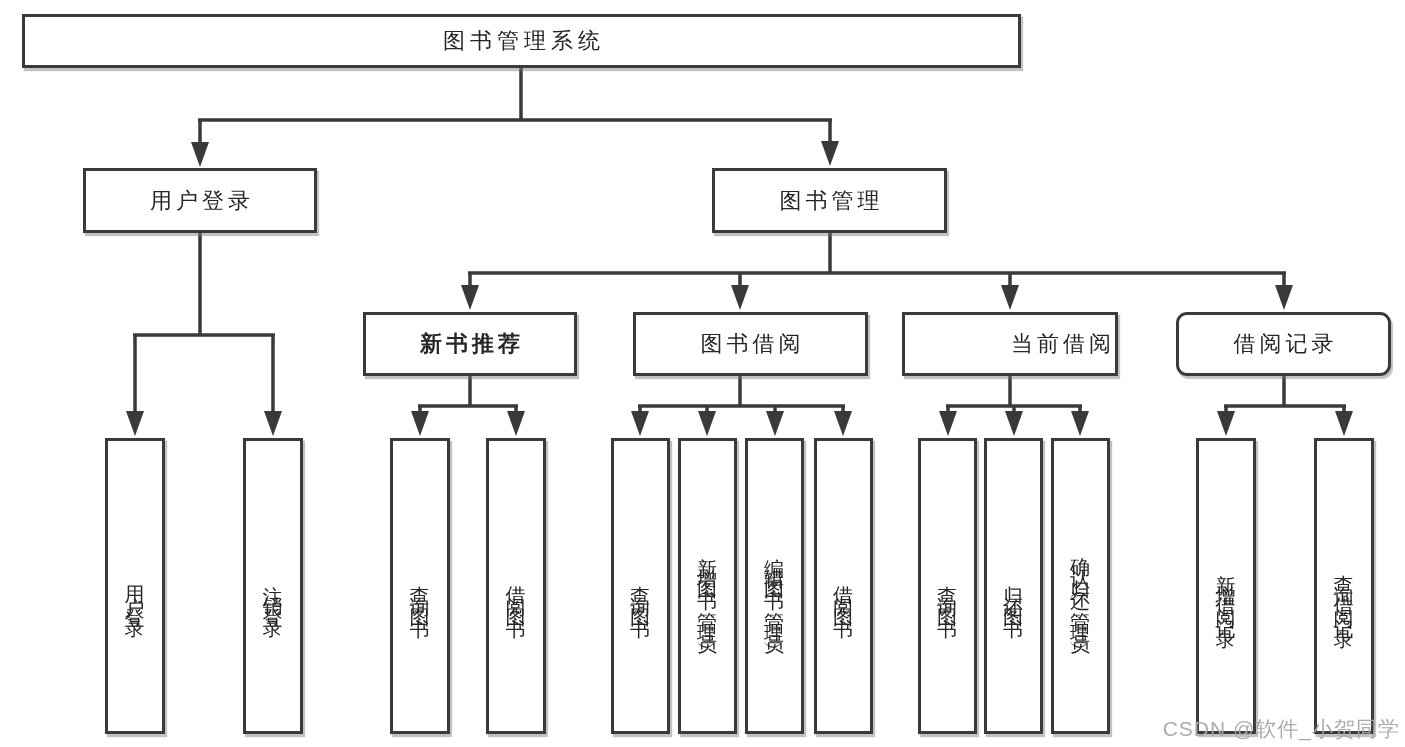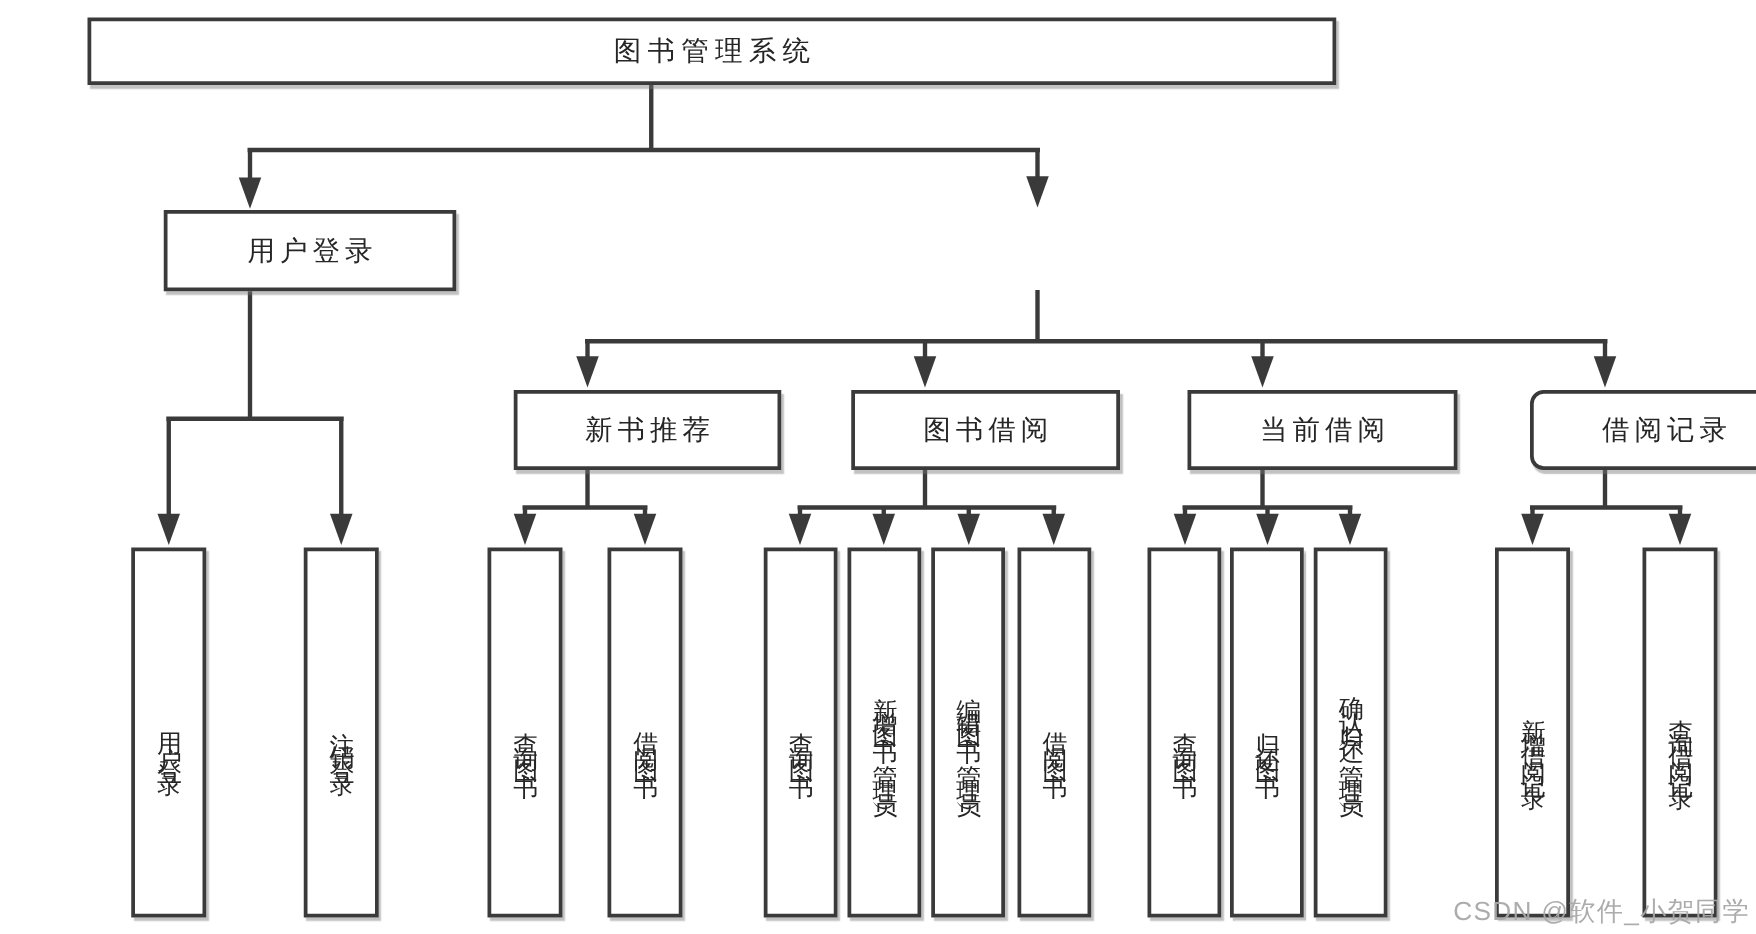--- a/index.html
+++ b/index.html
@@ -20,37 +20,37 @@
     position: absolute;
     box-sizing: border-box;
     border: 3px solid #3a3a3a;
     background: #ffffff;
     display: flex;
     align-items: center;
     justify-content: center;
     color: #262626;
     box-shadow: 2px 3px 1px rgba(120,120,120,0.45);
   }
-  .hnode { font-size: 22px; letter-spacing: 4px; text-indent: 4px; white-space: nowrap; margin-left: 48px; }
+  .hnode { font-size: 22px; letter-spacing: 4px; text-indent: 4px; white-space: nowrap; }
   .root-node { font-size: 22px; letter-spacing: 5px; text-indent: 5px; }
   .vnode .vtext {
     writing-mode: vertical-rl;
     font-size: 20px;
     letter-spacing: 11px;
     line-height: 1;
     margin-bottom: -11px;
     white-space: nowrap;
   }
   
   #n-root      { left: 22px;   top: 14px;  width: 999px; height: 54px; }
   #n-login     { left: 83px;   top: 168px; width: 234px; height: 65px; }
   #n-mgmt      { left: 712px;  top: 168px; width: 235px; height: 65px; }
-  #n-newbooks  { left: 363px;  top: 312px; width: 214px; height: 64px; }
-  #n-borrowing { left: 633px;  top: 312px; width: 215px; height: 64px; }
-  #n-current   { left: 902px;  top: 312px; width: 216px; height: 64px; }
+  #n-newbooks  { left: 363px;  top: 312px; width: 214px; height: 64px; font-weight: bold; }
+  #n-borrowing { left: 633px;  top: 312px; width: 235px; height: 64px; }
+  #n-current   { left: 902px;  top: 312px; width: 216px; height: 64px; justify-content: flex-end; }
   #n-records   { left: 1176px; top: 312px; width: 215px; height: 64px; border-radius: 11px; }
   .leaf { top: 438px; width: 60px; height: 296px; }
   #l-user-login { left: 105px; }
   #l-logout     { left: 243px; }
   #l-nb-query   { left: 390px; }
   #l-nb-borrow  { left: 486px; }
   #l-bb-query   { left: 611px; width: 59px; }
   #l-bb-add     { left: 678px; width: 59px; }
   #l-bb-edit    { left: 745px; width: 59px; }
   #l-bb-borrow  { left: 814px; width: 59px; }
@@ -115,20 +115,23 @@
     </g>
   </svg>
 
   <div class="node hnode root-node" id="n-root">
     <span>图书管理系统</span>
   </div>
 
   <div class="node hnode" id="n-login">
     <span>用户登录</span>
   </div>
+  <div class="node hnode" id="n-mgmt">
+    <span>图书管理</span>
+  </div>
 
   <div class="node hnode" id="n-newbooks">
     <span>新书推荐</span>
   </div>
   <div class="node hnode" id="n-borrowing">
     <span>图书借阅</span>
   </div>
   <div class="node hnode" id="n-current">
     <span>当前借阅</span>
   </div>

